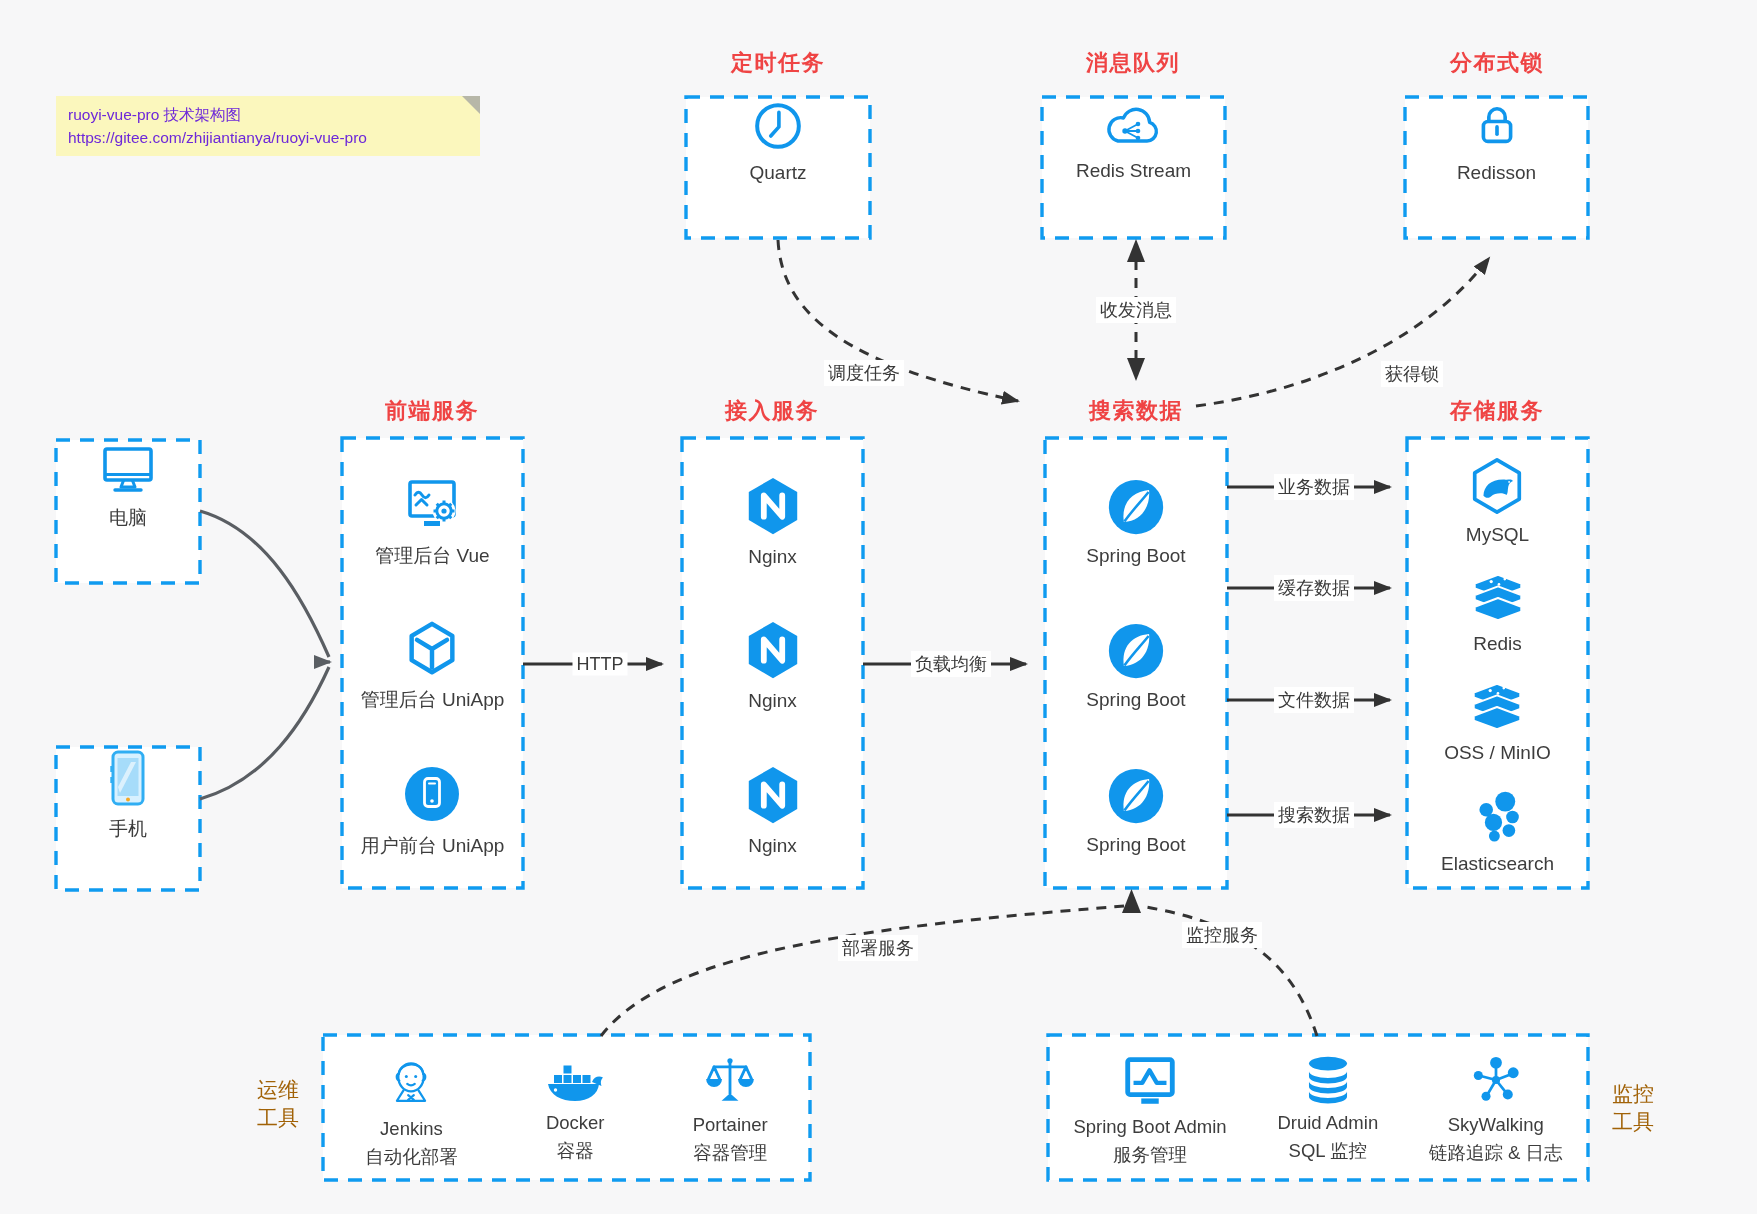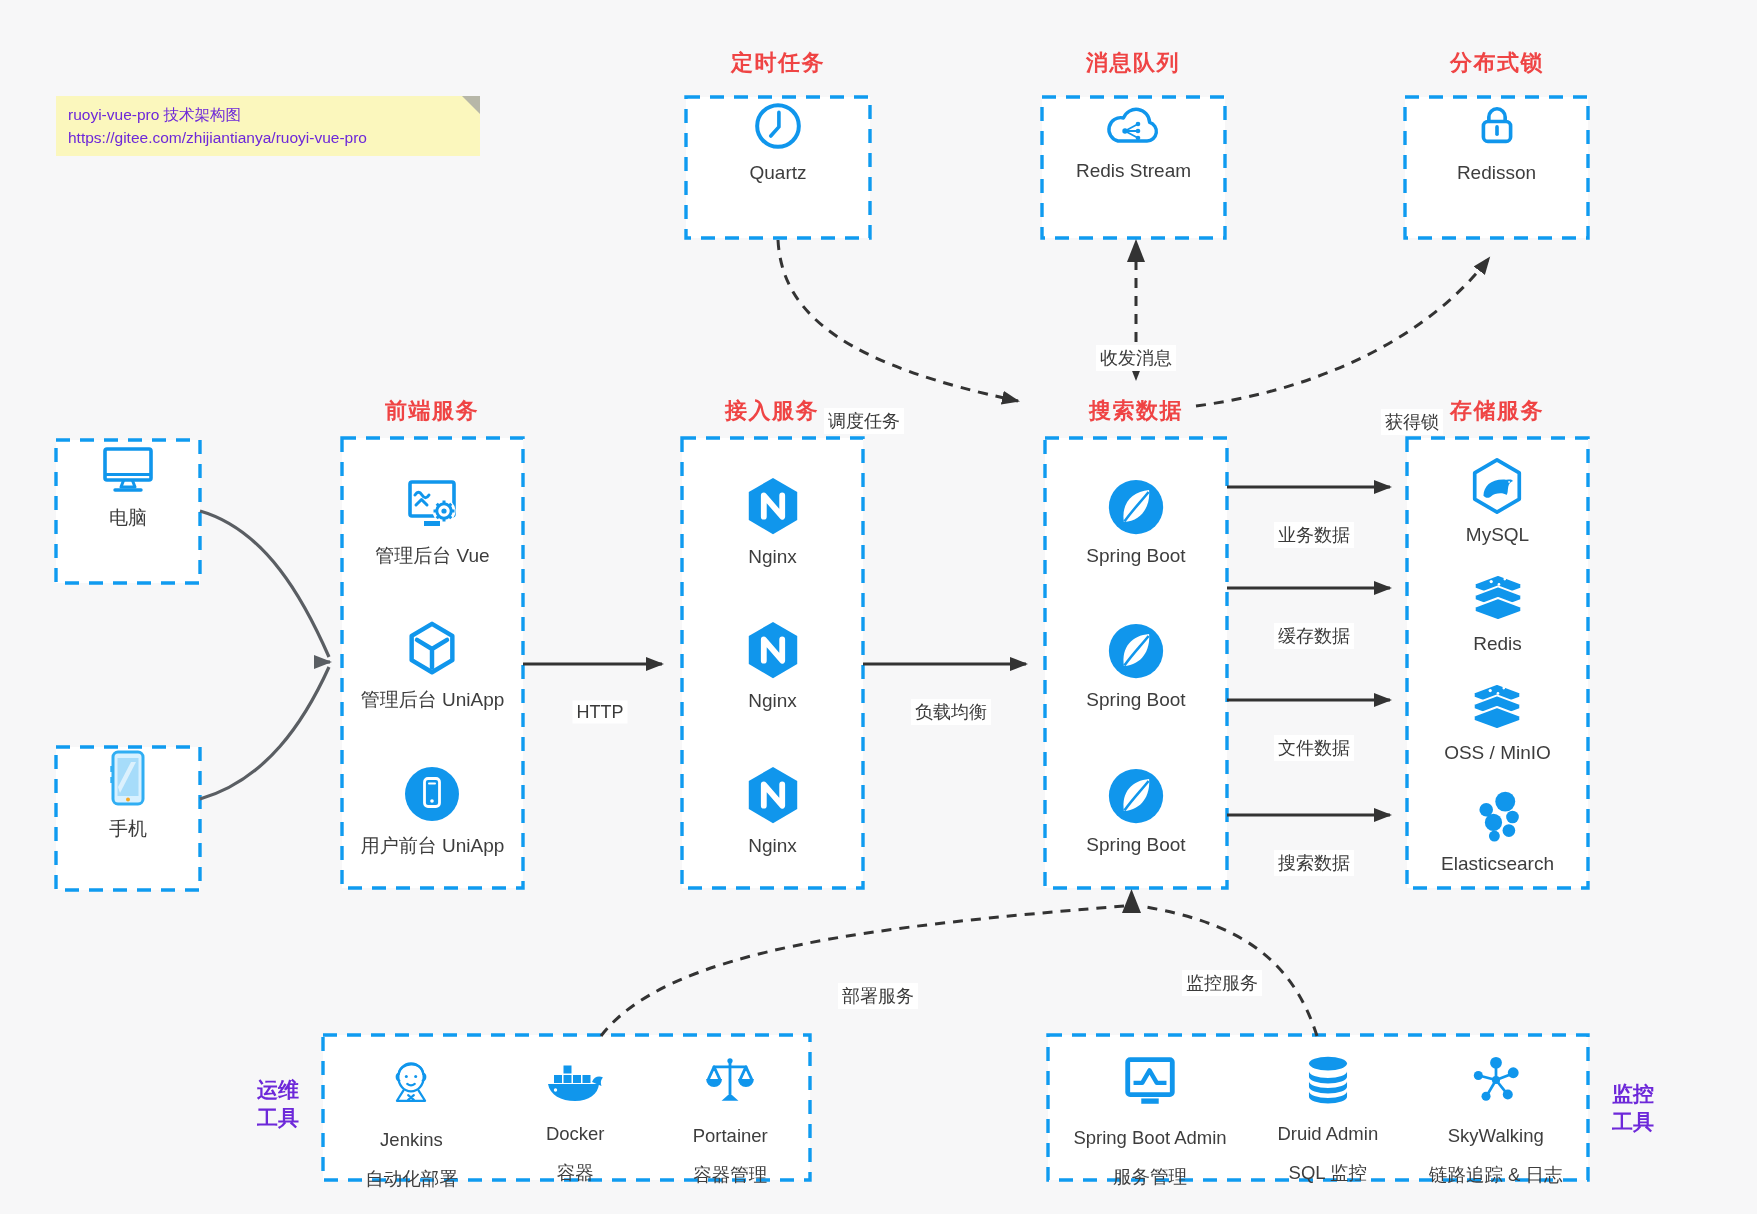--- a/index.html
+++ b/index.html
@@ -12,27 +12,27 @@
   .darrow{fill:none;stroke:#333333;stroke-width:3;stroke-dasharray:10 8;}
   .box{position:absolute;z-index:2;box-sizing:border-box;display:flex;}
   .box.col{flex-direction:column;justify-content:space-around;align-items:center;padding:20px 0 14px 0;gap:18px;}
   .box.single{flex-direction:column;justify-content:flex-start;align-items:center;}
   .box.row{flex-direction:row;justify-content:space-around;align-items:flex-start;padding-top:16px;}
   .item{display:flex;flex-direction:column;align-items:center;gap:7px;}
   .item .ic{display:flex;align-items:center;justify-content:center;}
   .label{font-size:19px;color:#3d3d3d;white-space:nowrap;}
   .sub{font-size:18px;color:#3d3d3d;white-space:nowrap;line-height:25px;text-align:center;}
   .bitem .label,.bitem .sub{font-size:18.5px;line-height:25px;}
-  .bitem{gap:14px;}
+  .bitem{gap:3px;}
   .gtitle{position:absolute;z-index:2;transform:translateX(-50%);font-size:22px;font-weight:bold;
           color:#ef4444;letter-spacing:1.5px;white-space:nowrap;}
-  .side-label{position:absolute;z-index:2;transform:translate(-50%,-50%);font-size:21px;font-weight:bold;
-          color:#6d28d9;line-height:28px;text-align:center;white-space:nowrap;}
+  .side-label{position:absolute;z-index:2;transform:translate(-50%,-50%);font-size:21px;font-weight:normal;
+          color:#a16207;line-height:28px;text-align:center;white-space:nowrap;}
   .edge-label{position:absolute;z-index:3;transform:translate(-50%,-50%);font-size:18px;color:#3a3a3a;
-          background:#ffffff;padding:1px 4px;white-space:nowrap;margin-top:48px;}
+          background:#ffffff;padding:1px 4px;white-space:nowrap;}
   .note{position:absolute;left:56px;top:96px;width:400px;z-index:2;background:#fbf7bd;
         padding:7px 12px;font-size:15.5px;line-height:23px;color:#6d28d9;}
   .note .fold{position:absolute;top:0;right:0;}
 </style>
 </head>
 <body>
 
 <div class="canvas">
 
   <svg class="overlay" width="1757" height="1214" viewBox="0 0 1757 1214">

